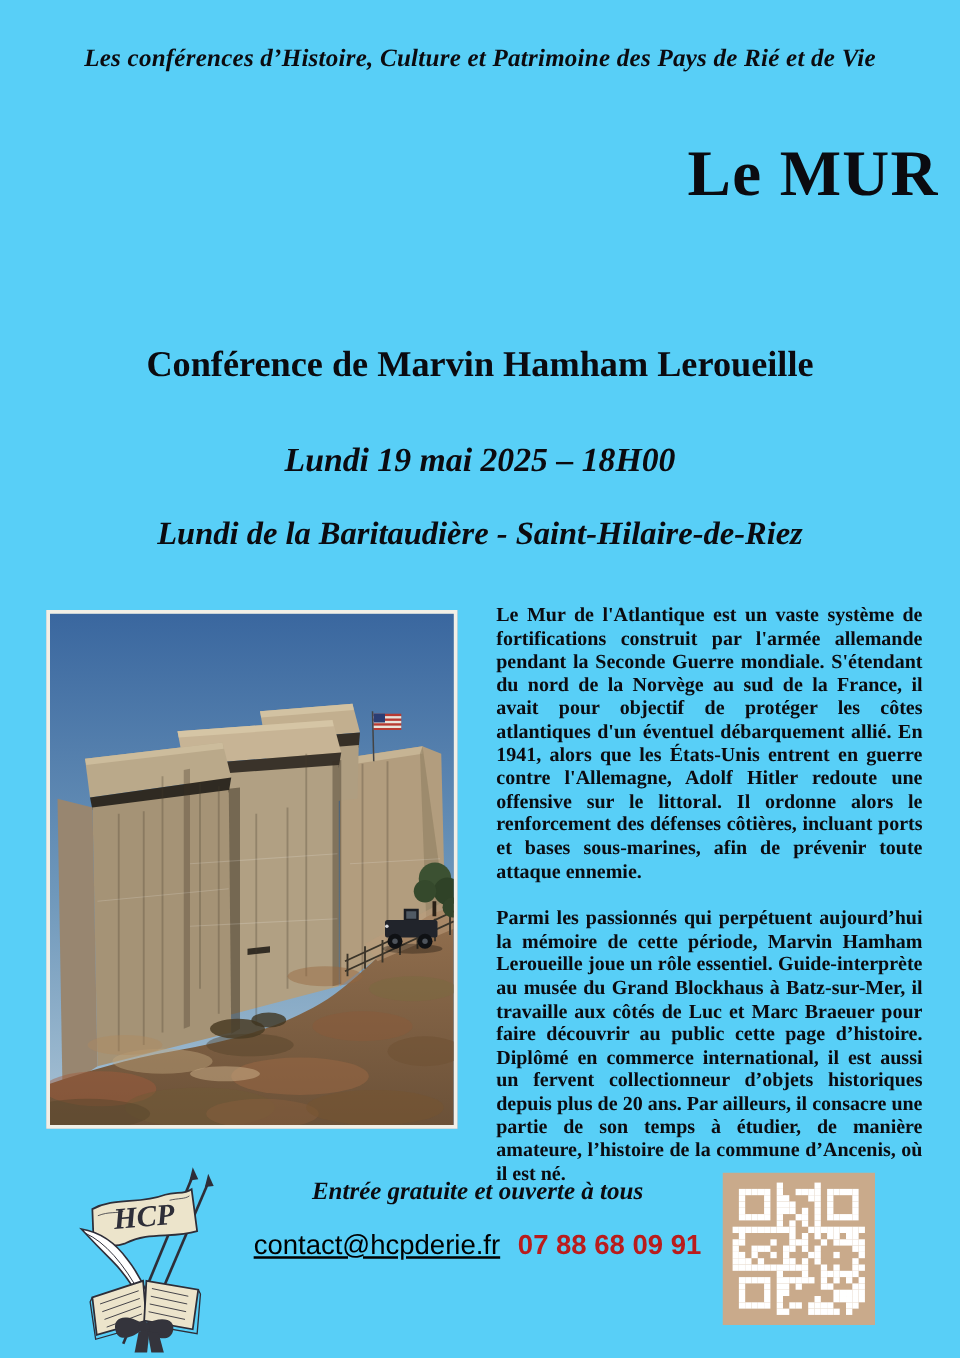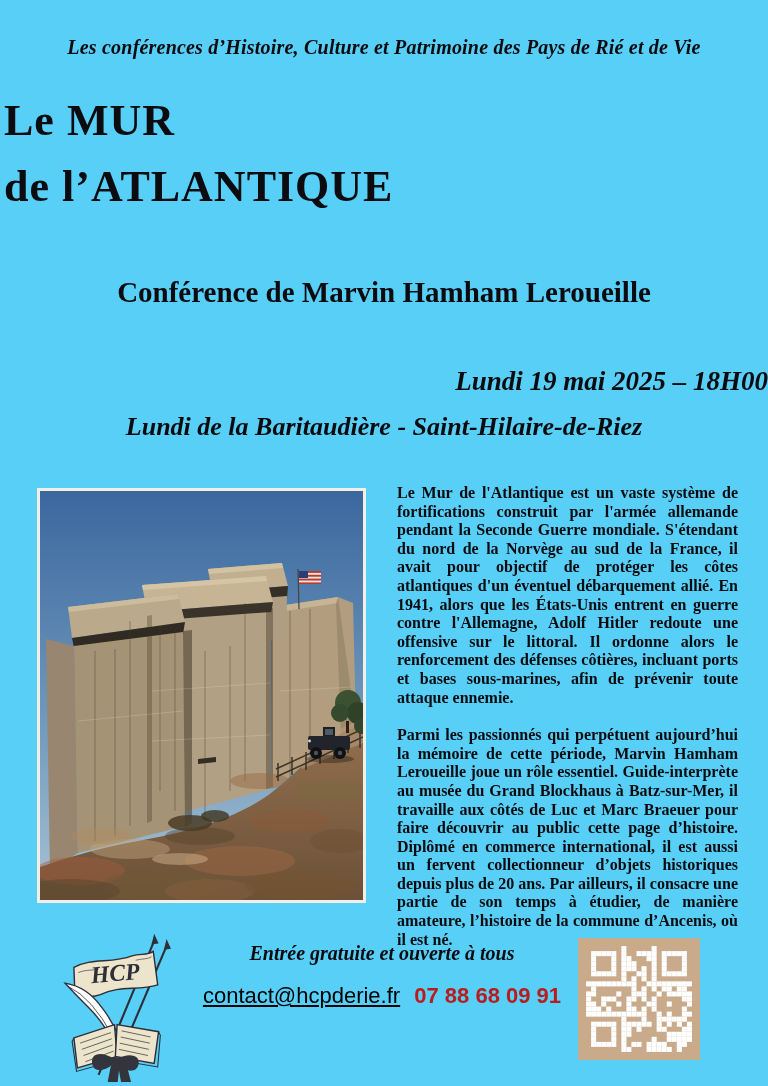--- a/index.html
+++ b/index.html
@@ -7,30 +7,30 @@
     position:relative;width:768px;height:1086px;background:#58CFF7;
     overflow:hidden;color:#0b0b10;
     font-family:"Liberation Serif","DejaVu Serif",serif;
     text-decoration:underline;
   }
   .header-line{
     position:absolute;top:36px;left:20px;right:20px;text-align:center;
     font-size:20px;font-weight:bold;font-style:italic;letter-spacing:.2px;
   }
   .title{
-    position:absolute;top:84px;left:0;right:0;margin:4px;text-align:left;
-    font-size:44px;font-weight:bold;line-height:1.5;letter-spacing:1px;
+    position:absolute;top:84px;left:0;right:0;margin:17px;text-align:right;
+    font-size:52px;font-weight:bold;line-height:1.5;letter-spacing:1px;
   }
   .title span{display:block;}
   .subtitle{
     position:absolute;top:276px;left:0;right:0;text-align:center;
     font-size:29px;font-weight:bold;
   }
   .datetime{
-    position:absolute;top:366px;left:0;right:0;text-align:right;
+    position:absolute;top:353px;left:0;right:0;text-align:center;
     font-size:27px;font-weight:bold;font-style:italic;
   }
   .venue{
     position:absolute;top:412px;left:0;right:0;text-align:center;
     font-size:26px;font-weight:bold;font-style:italic;
   }
   .photo{
     position:absolute;left:37px;top:488px;width:329px;height:415px;
     border:3px solid #f2efe6;box-sizing:border-box;background:#6f98bb;
   }
@@ -58,21 +58,20 @@
 </style>
 </head>
 <body>
 
 <div class="poster">
 
   <div class="header-line">Les conférences d’Histoire, Culture et Patrimoine des Pays de Rié et de Vie</div>
 
   <h1 class="title">
     <span>Le MUR</span>
-    <span>de l’ATLANTIQUE</span>
   </h1>
 
   <div class="subtitle">Conférence de Marvin Hamham Leroueille</div>
   <div class="datetime">Lundi 19 mai 2025 – 18H00</div>
   <div class="venue">Lundi de la Baritaudière - Saint-Hilaire-de-Riez</div>
 
   <div class="photo">
     <svg viewBox="0 0 323 409" preserveAspectRatio="none" aria-hidden="true">
       <defs>
         <linearGradient id="sky" x1="0" y1="0" x2="0" y2="1">

